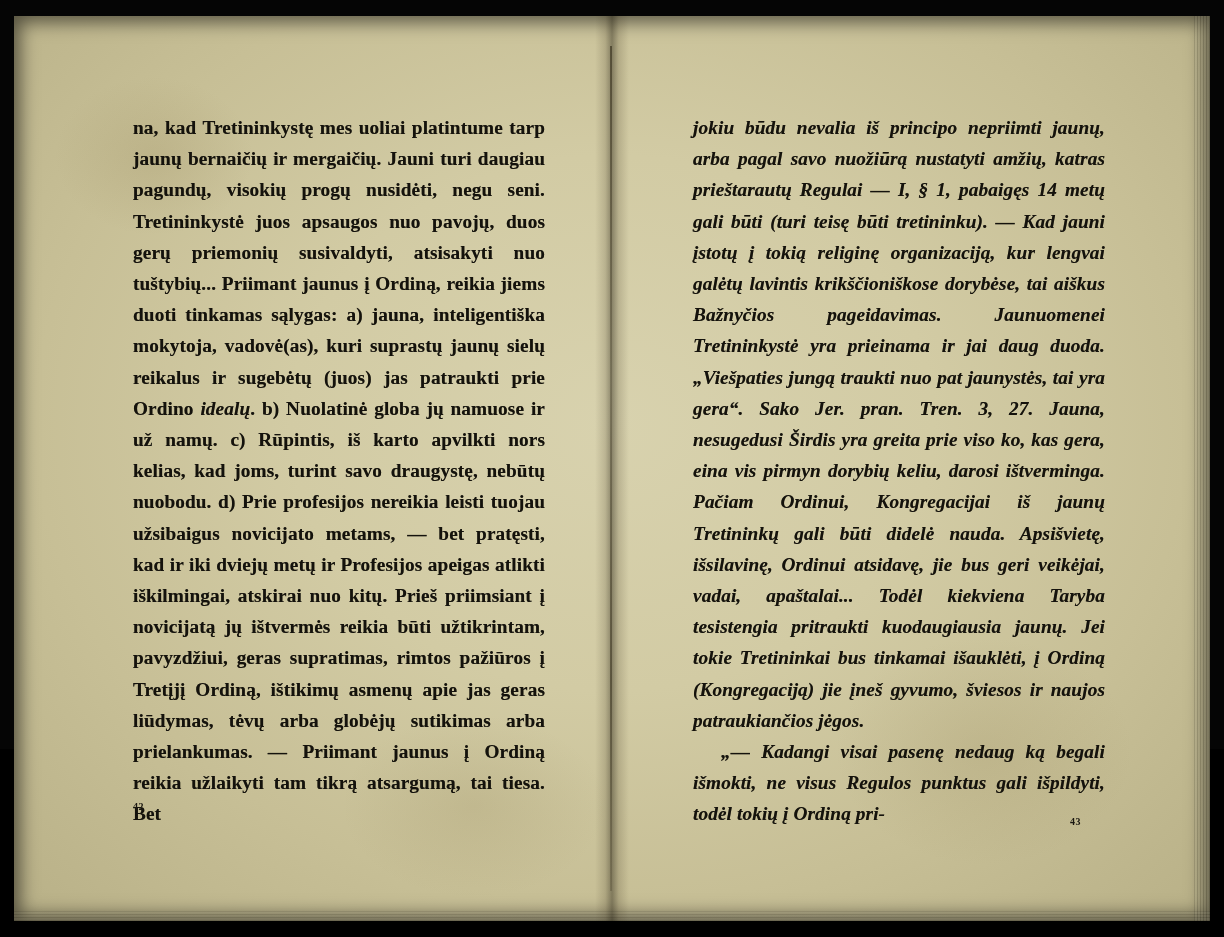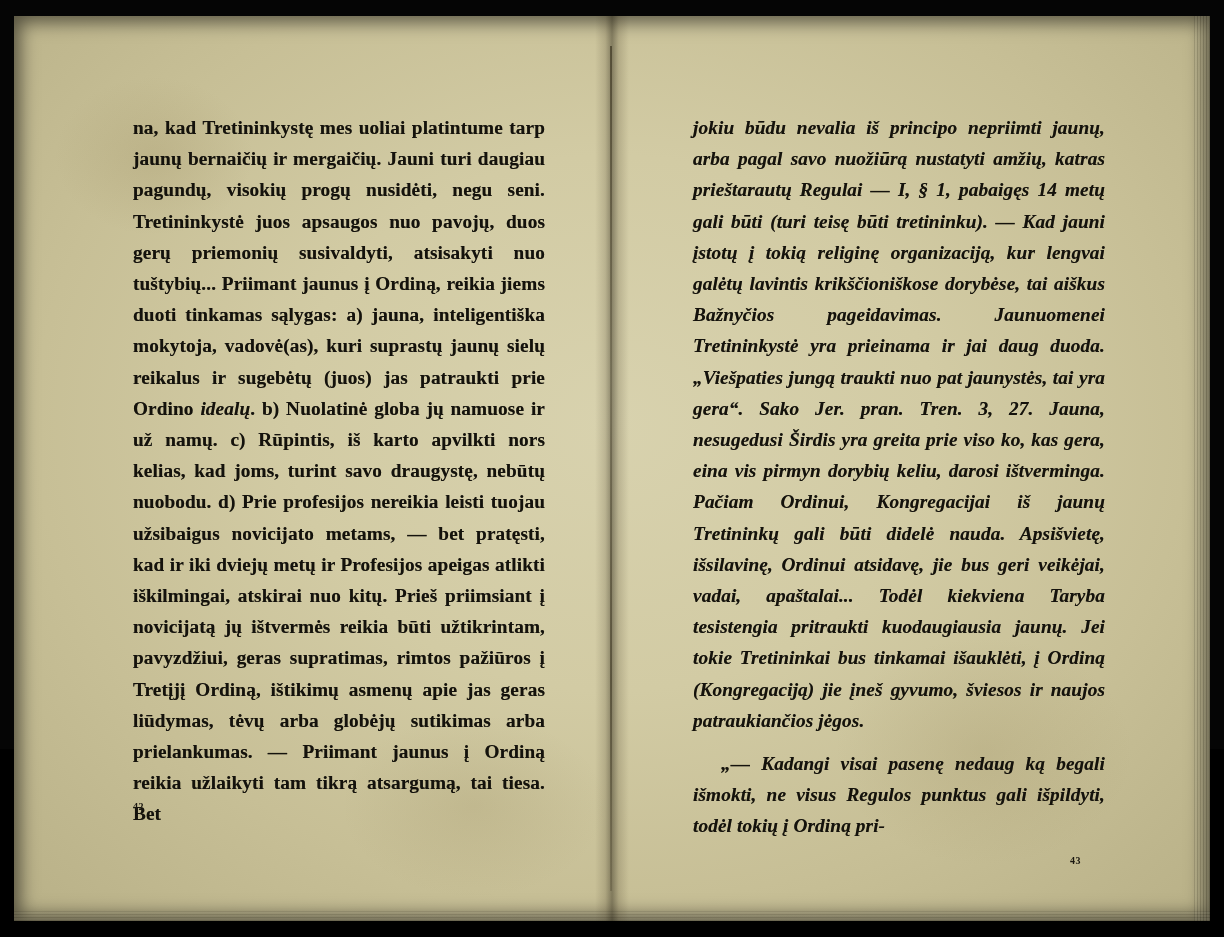--- a/index.html
+++ b/index.html
@@ -128,33 +128,33 @@
     width: 412px;
     font-style: italic;
   }
 
   .textblock p {
     margin: 0;
     text-align: justify;
   }
   .textblock p.indent {
     text-indent: 28px;
-    margin-top: 12px;
+    margin-top: 0;
   }
   .textblock p + p { margin-top: 0; }
 
   .folio {
     position: absolute;
     font-size: 10px;
     font-weight: 700;
     color: #1a1710;
     letter-spacing: 0.4px;
   }
   .folio-left  { left: 119px; top: 785px; }
-  .folio-right { left: 458px; top: 800px; margin-top: 39px; }
+  .folio-right { left: 458px; top: 800px; }
 
   i { font-style: italic; }
 </style>
 </head>
 <body>
 
 <div id="book">
   <div class="spread">
 
     <div class="edge-right"></div>

